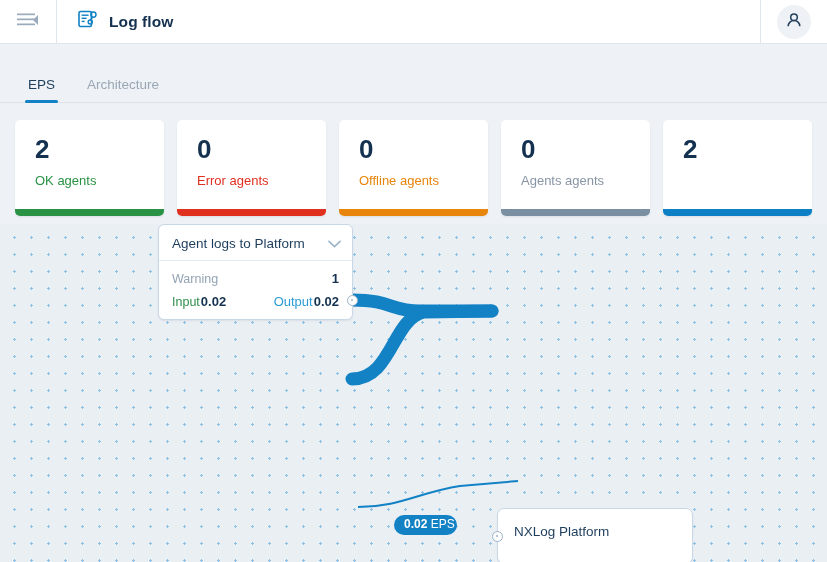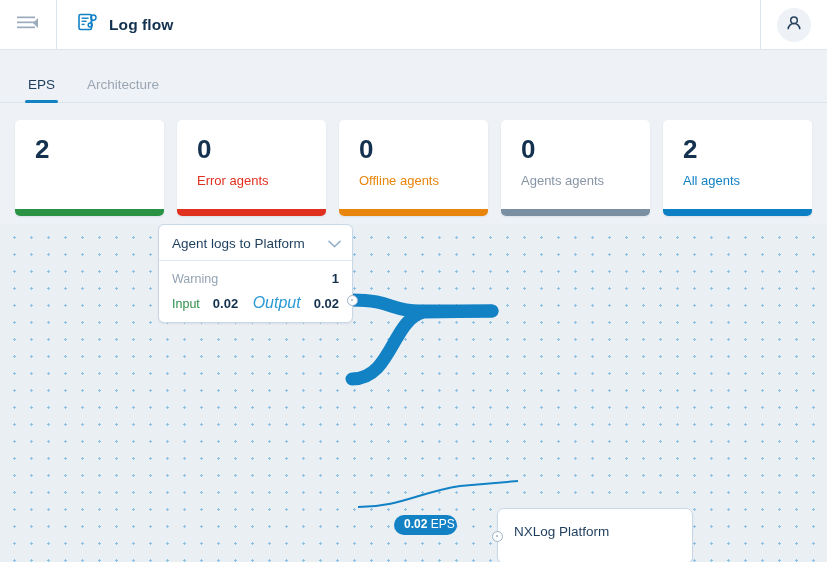--- a/index.html
+++ b/index.html
@@ -6,21 +6,21 @@
   html, body {
     width: 827px; height: 562px;
     font-family: "Liberation Sans", sans-serif;
     background: #ffffff;
     overflow: hidden;
   }
   .app { position: relative; width: 827px; height: 562px; background:#eef2f6; }
 
   
   .topbar {
-    position: absolute; top:0; left:0; width:827px; height:50px;
+    position: absolute; top:0; left:0; width:827px; height:44px;
     background:#ffffff; display:flex; align-items:stretch;
     border-bottom:1px solid #dfe5ec;
   }
   .menu-cell {
     width:57px; display:flex; align-items:center; justify-content:center;
     border-right:1px solid #dfe5ec; cursor:pointer;
   }
   .title-cell {
     flex:1; display:flex; align-items:center; gap:11px; padding-left:21px;
     border-right:1px solid #dfe5ec;
@@ -88,22 +88,22 @@
     padding:9px 11px 8px 13px; border-bottom:1px solid #e3eaf1;
   }
   .node-head .nm { font-size:13.5px; color:#1d3d5c; }
   .node-body { padding:7px 13px 9px 13px; }
   .row { display:flex; justify-content:space-between; align-items:baseline; }
   .row.agents { padding:3px 0 8px 0; }
   .row.io { padding-bottom:1px; }
   .muted { font-size:12.5px; color:#93a3b3; }
   .val { font-size:13px; font-weight:bold; color:#14314f; }
   .in-lbl { font-size:12.5px; color:#2f8f4b; }
-  .out-lbl { font-size:16px; color:#2b9ad6;font-style:italic; }
-  .io-pair { display:flex; gap:13px; align-items:baseline; }
+  .out-lbl { font-size:13px; color:#2b9ad6; }
+  .io-pair { display:flex; gap:1px; align-items:baseline; }
 
   .plain-node {
     position:absolute; background:#ffffff; border:1px solid #c9d8e6;
     border-radius:7px; box-shadow:0 1px 2px rgba(20,50,80,.07);
     padding:13px 0 0 16px;
   }
   .plain-node .nm { font-size:13.5px; color:#1d3d5c; }
 
   
   .port {
@@ -172,20 +172,21 @@
     </div>
     <div class="tab">
       <span>Architecture</span>
     </div>
   </div>
 
   <div class="stats">
 
     <div class="stat">
       <div class="num">2</div>
+      <div class="lbl" style="color:#2a9245">OK agents</div>
       <div class="bar" style="background:#2a9245"></div>
     </div>
 
     <div class="stat">
       <div class="num">0</div>
       <div class="lbl" style="color:#e03020">Error agents</div>
       <div class="bar" style="background:#e03020"></div>
     </div>
 
     <div class="stat">
@@ -195,21 +196,20 @@
     </div>
 
     <div class="stat">
       <div class="num">0</div>
       <div class="lbl" style="color:#8795a5">Agents agents</div>
       <div class="bar" style="background:#7b8fa3"></div>
     </div>
 
     <div class="stat">
       <div class="num">2</div>
-      <div class="lbl" style="color:#1282c5">All agents</div>
       <div class="bar" style="background:#0d7fc4"></div>
     </div>
 
   </div>
 
   <div class="canvas">
 
     <svg class="edges" viewBox="0 0 827 338">
 
       <path d="M352,76 C392,76 390,87 420,87 L492,87" fill="none" stroke="#1282c5" stroke-width="13" stroke-linecap="round"></path>

